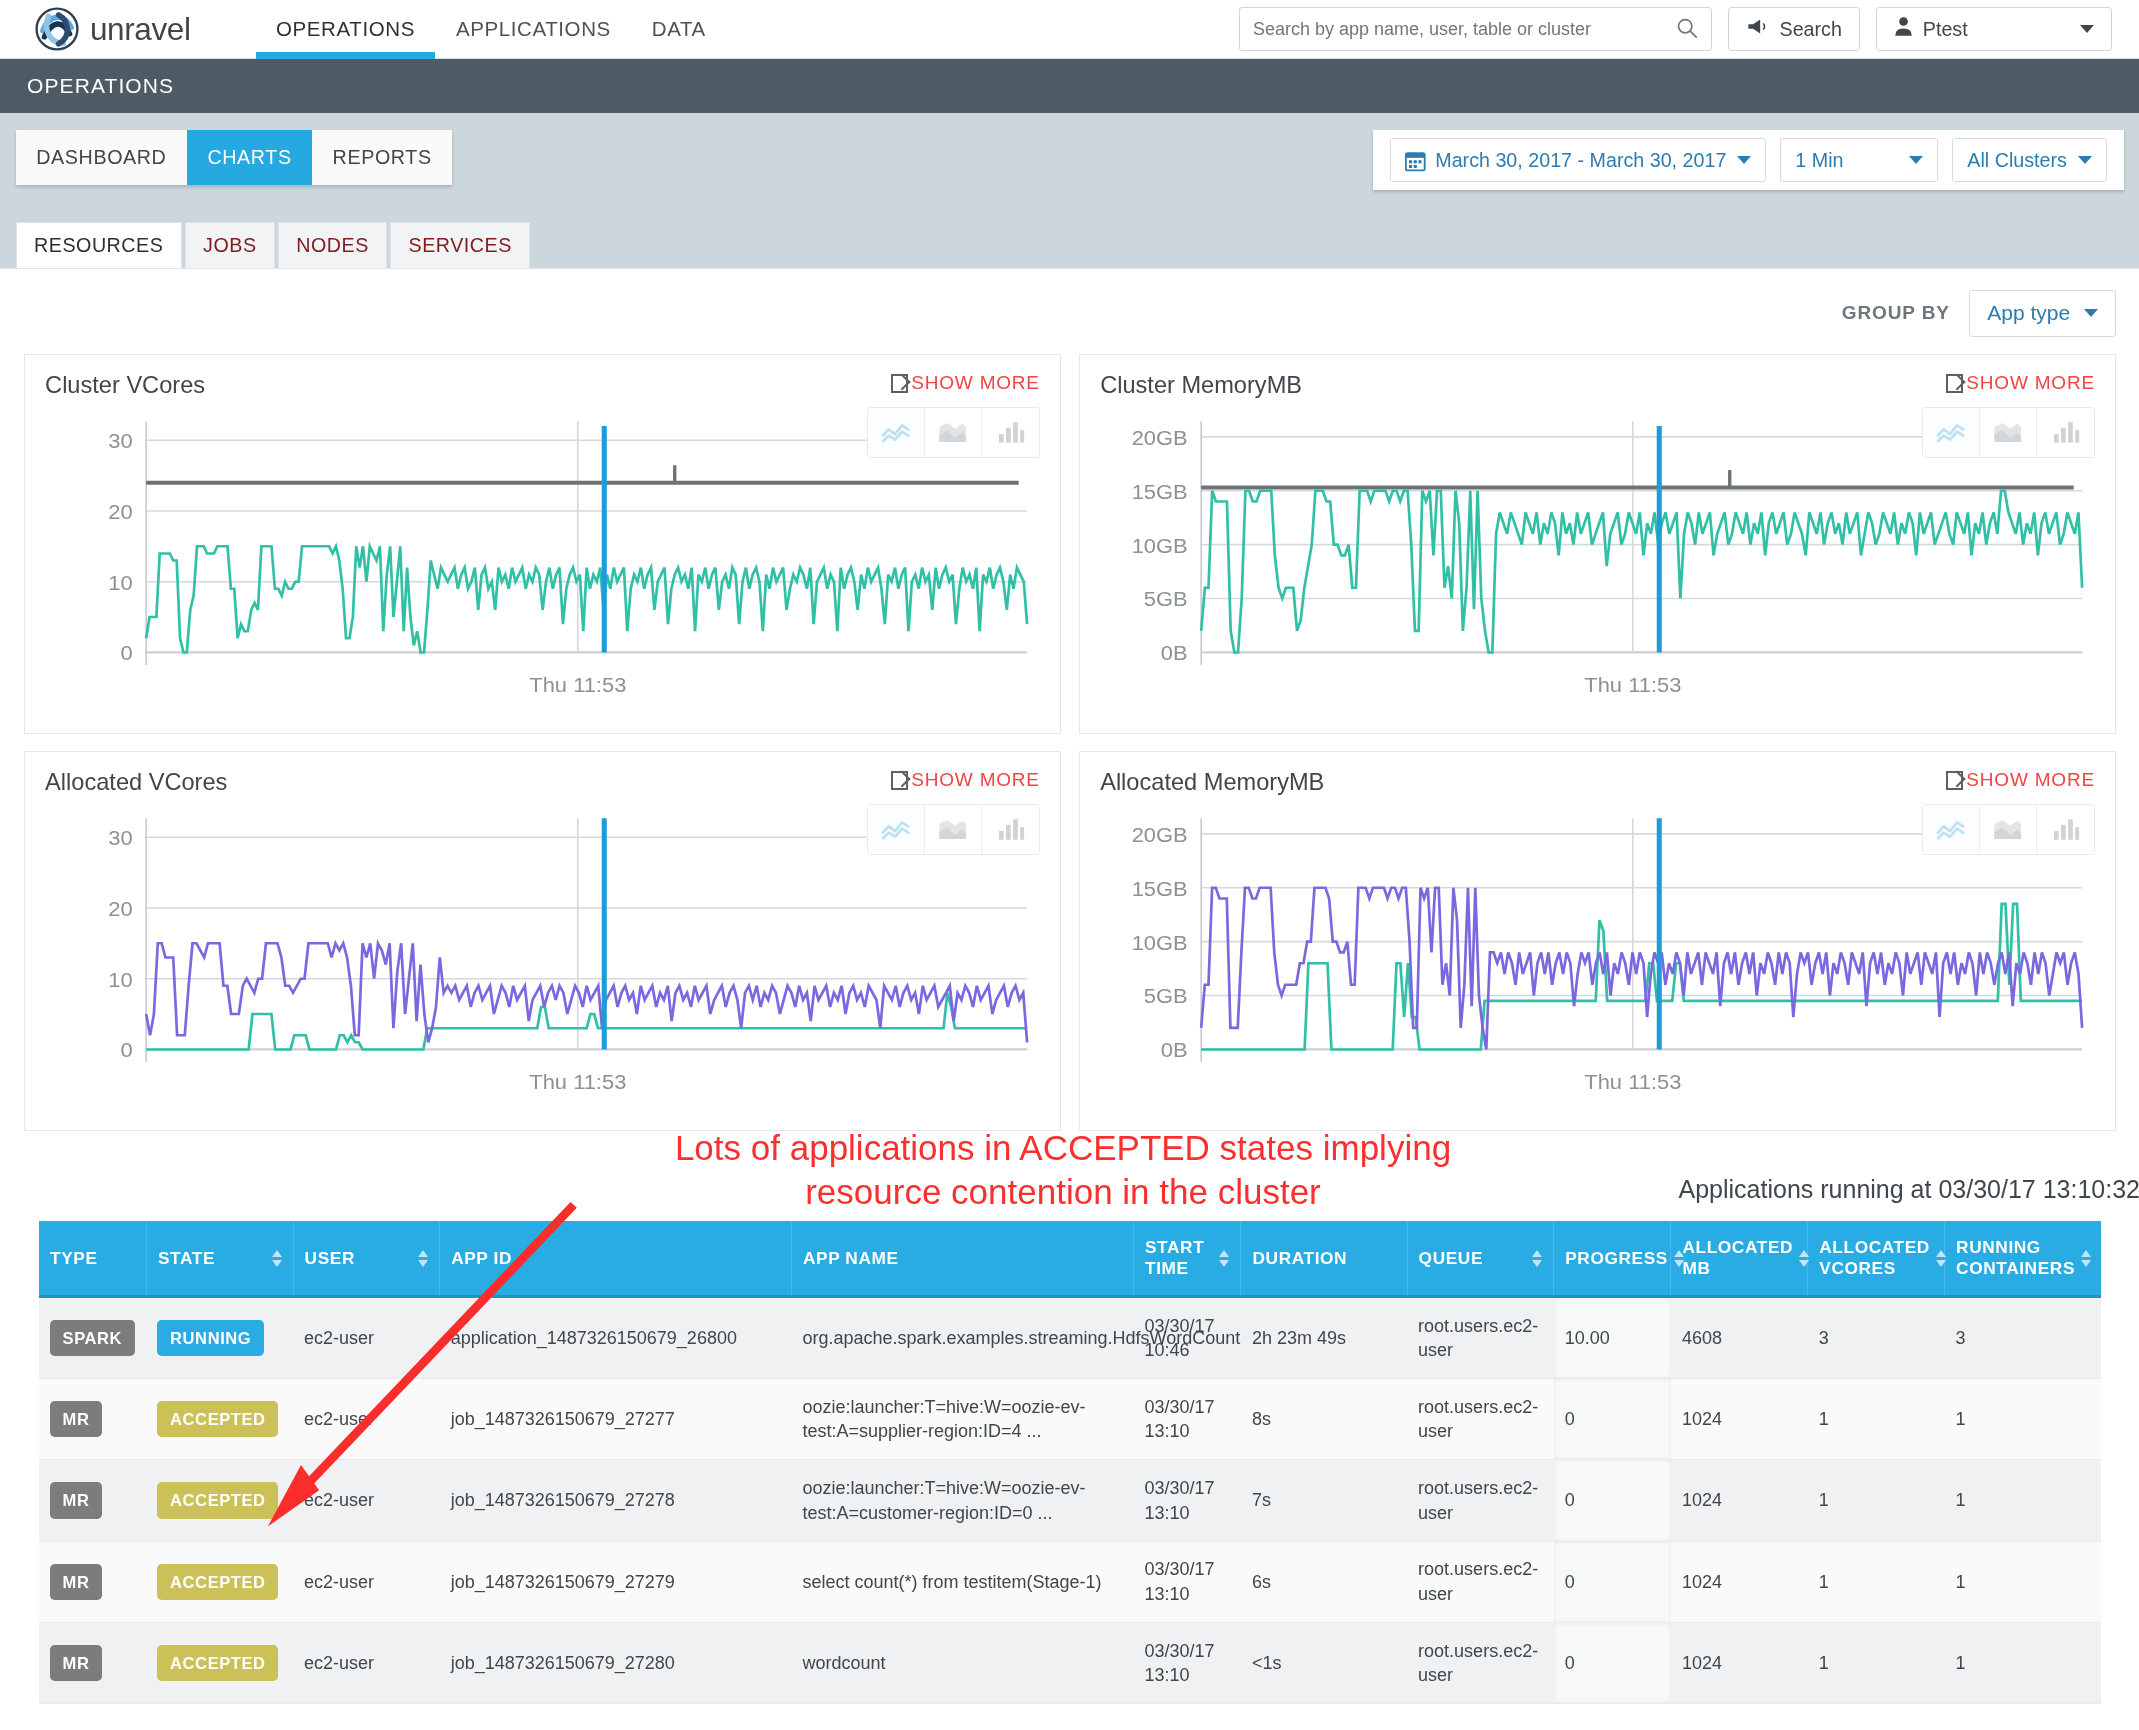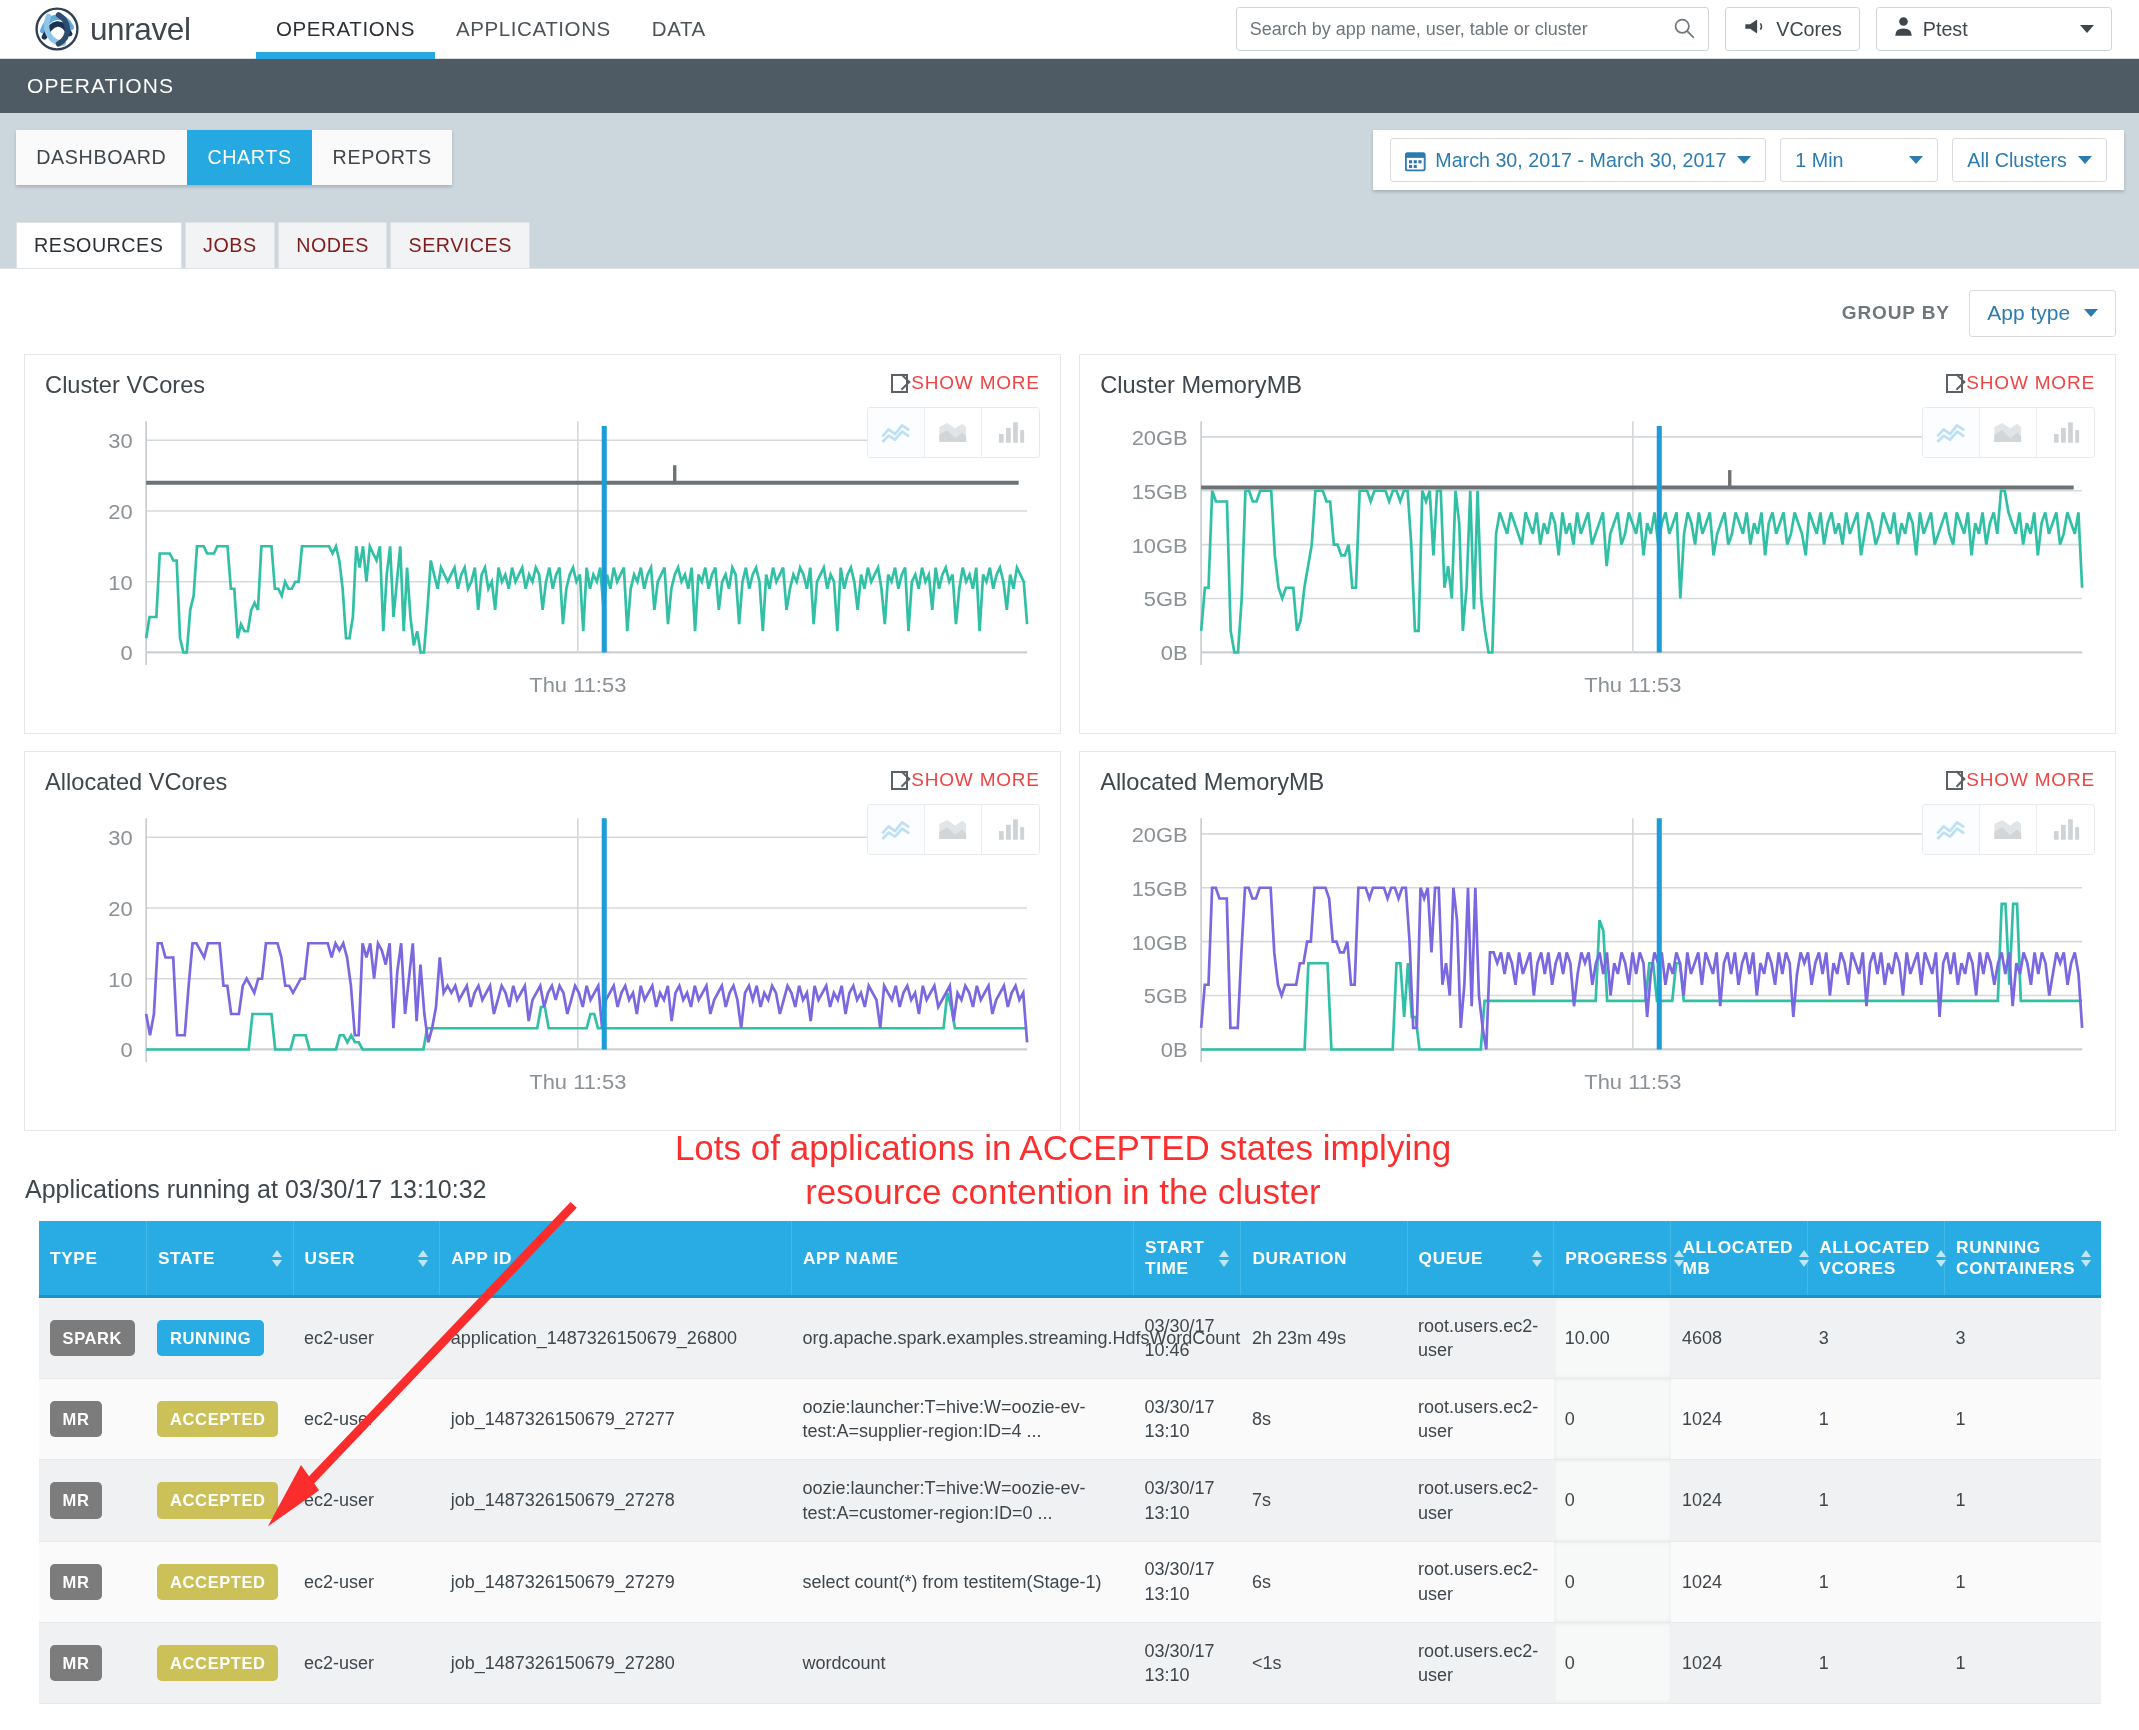--- a/index.html
+++ b/index.html
@@ -157,20 +157,21 @@
     position:absolute; color:#fc2f2f; font-size:35px; text-align:center;
     line-height:1.25; width:1024px; left:551px; top:1126px; pointer-events:none;
     z-index: 40;
   }
   .arrow-svg { position:absolute; left:260px; top:1197px; z-index:39; pointer-events:none; }
 
   
   .appsheading {
     font-size:25px; color:#3f464c; padding: 20.5px 0 17.3px 25px;
     background:#fff;
+    text-align:right;
   }
   .tablewrap { padding: 0 39px 0 39px; background:#fff; }
   table.apps { width:100%; border-collapse:collapse; table-layout:fixed; }
   table.apps thead th {
     background:#29ace3; color:#fff; font-size:17.3px; letter-spacing:0.6px;
     text-align:left; padding: 15.8px 11px; vertical-align:middle;
     border-right:0.8px solid #46b8e7; font-weight:bold;
     border-bottom:3.2px solid #1b93c7;
   }
   table.apps thead th:last-child{ border-right:none;margin-top:40px; }
@@ -233,21 +234,21 @@
           </svg>
         </span>
       </div>
       <div class="btn-box">
         <span>
           <svg width="23.6" height="19" viewBox="0 0 30 24">
             <path d="M3 9 L3 15 L9 15 L18 21 L18 3 L9 9 Z" fill="#3f464c"></path>
             <path d="M22 8 q3 4 0 8" fill="none" stroke="#3f464c" stroke-width="2"></path>
           </svg>
         </span>
-        <span>VCores</span>
+        <span>Search</span>
       </div>
       <div class="btn-box btn-user">
         <span>
           <svg width="19" height="20.5" viewBox="0 0 24 26">
             <circle cx="12" cy="7" r="5.5" fill="#3f464c"></circle>
             <path d="M1.5 25 q0 -9 10.5 -9 q10.5 0 10.5 9 Z" fill="#3f464c"></path>
           </svg>
         </span>
         <span>Ptest</span>
         <span class="caret-dn" style="margin-left:auto"></span>

